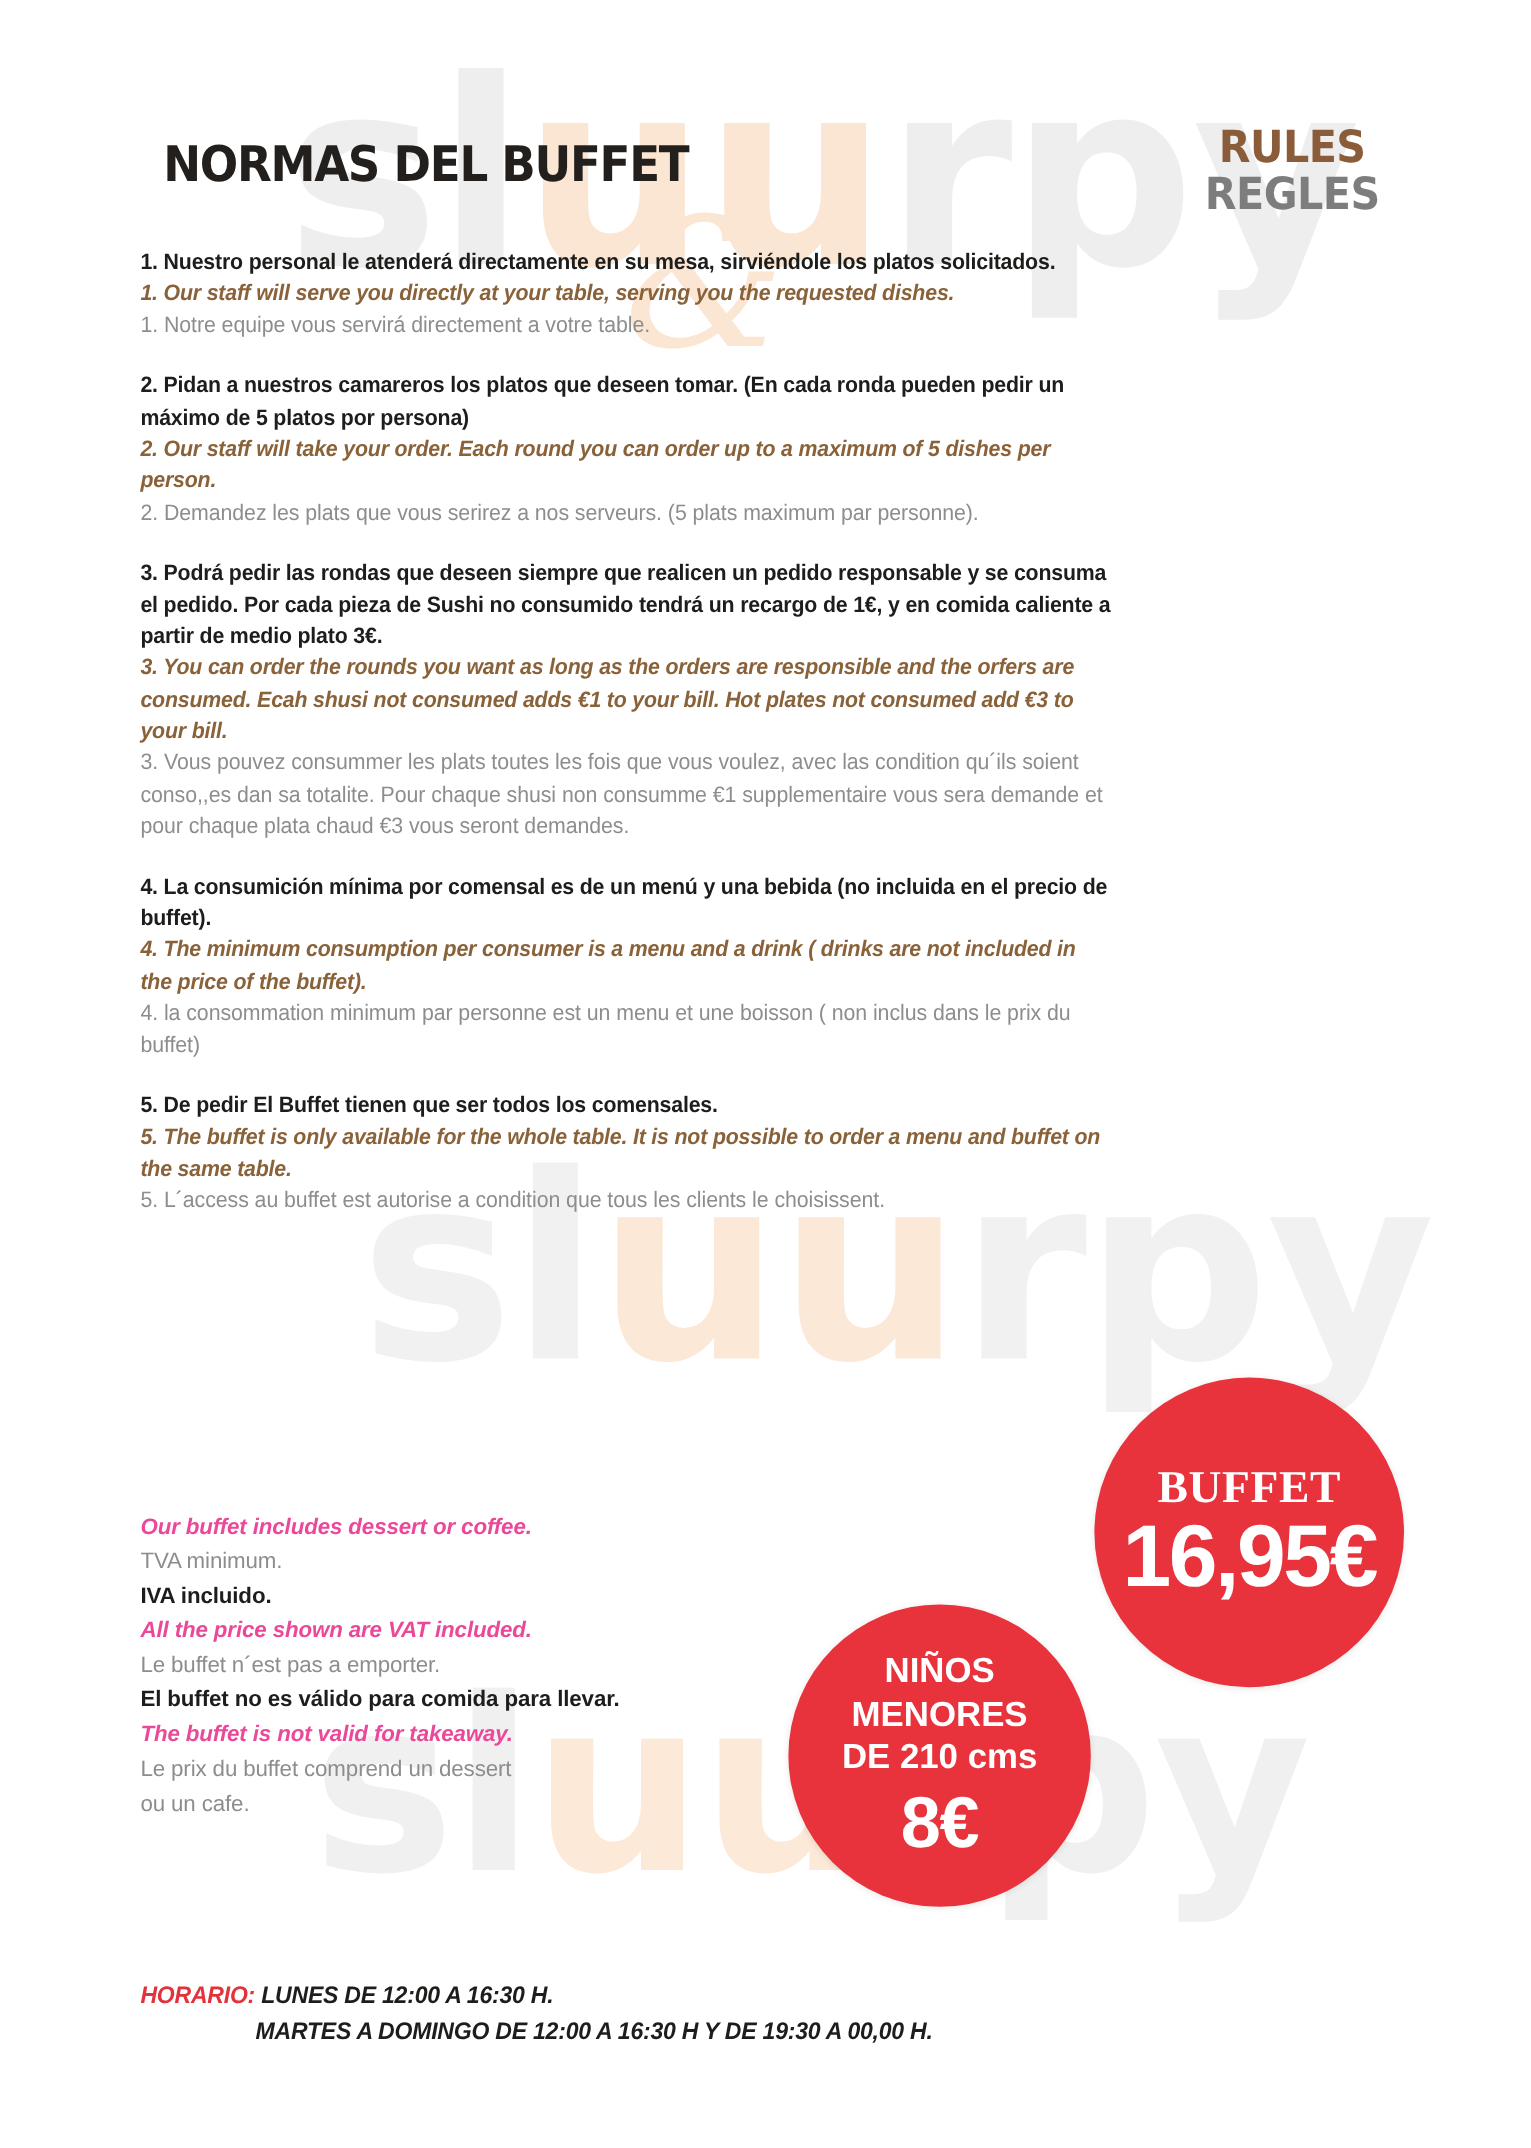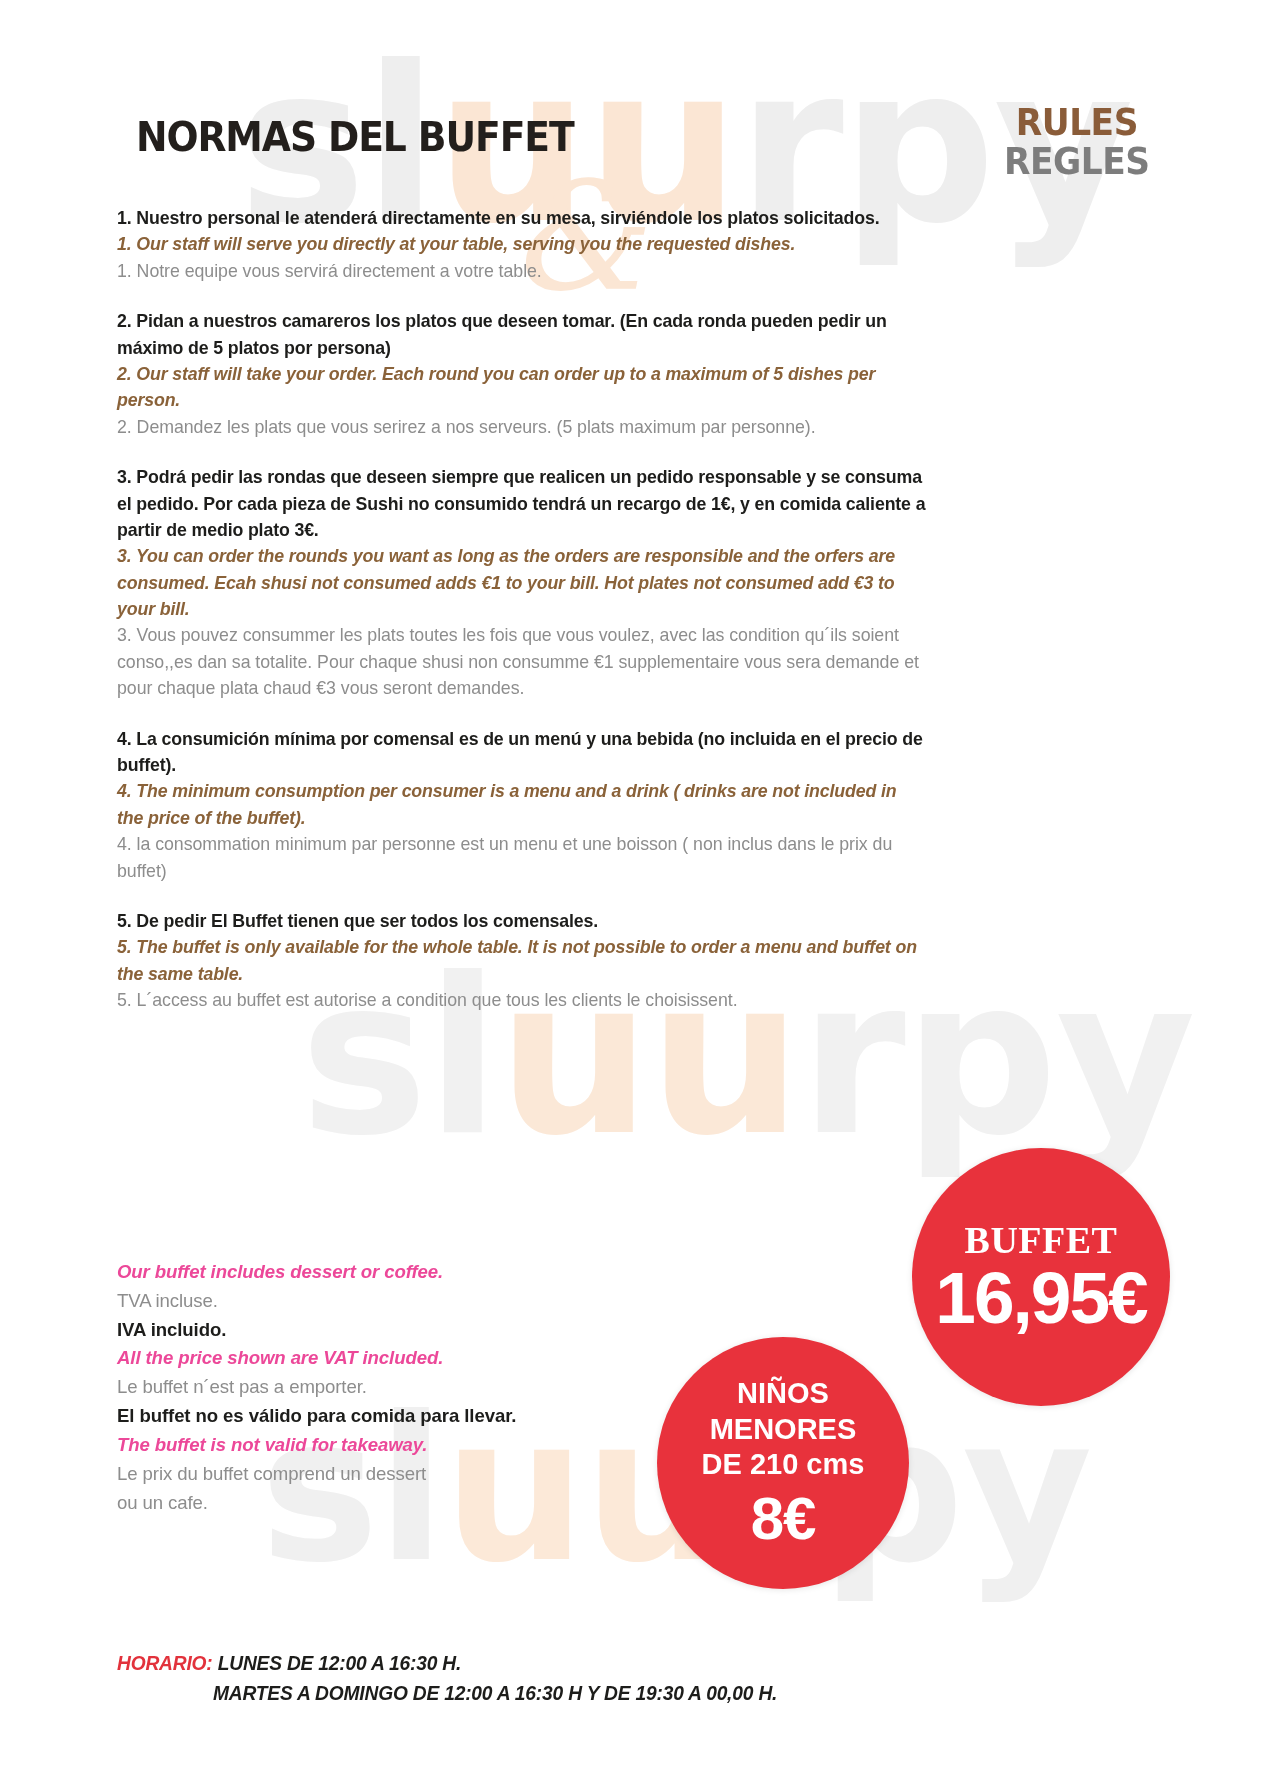--- a/index.html
+++ b/index.html
@@ -301,21 +301,21 @@
       <div class="rule-block">
         <div class="ln es">5. De pedir El Buffet tienen que ser todos los comensales.</div>
         <div class="ln en">5. The buffet is only available for the whole table. It is not possible to order a menu and buffet on the same table.</div>
         <div class="ln fr">5. L´access au buffet est autorise a condition que tous les clients le choisissent.</div>
       </div>
 
     </div>
 
     <div class="notes">
       <div class="nl en">Our buffet includes dessert or coffee.</div>
-      <div class="nl fr">TVA incluse.</div>
+      <div class="nl fr">TVA minimum.</div>
       <div class="nl es">IVA incluido.</div>
       <div class="nl en">All the price shown are VAT included.</div>
       <div class="nl fr">Le buffet n´est pas a emporter.</div>
       <div class="nl es">El buffet no es válido para comida para llevar.</div>
       <div class="nl en">The buffet is not valid for takeaway.</div>
       <div class="nl fr">Le prix du buffet comprend un dessert</div>
       <div class="nl fr">ou un cafe.</div>
     </div>
 
     <div class="circle circle-buffet">

